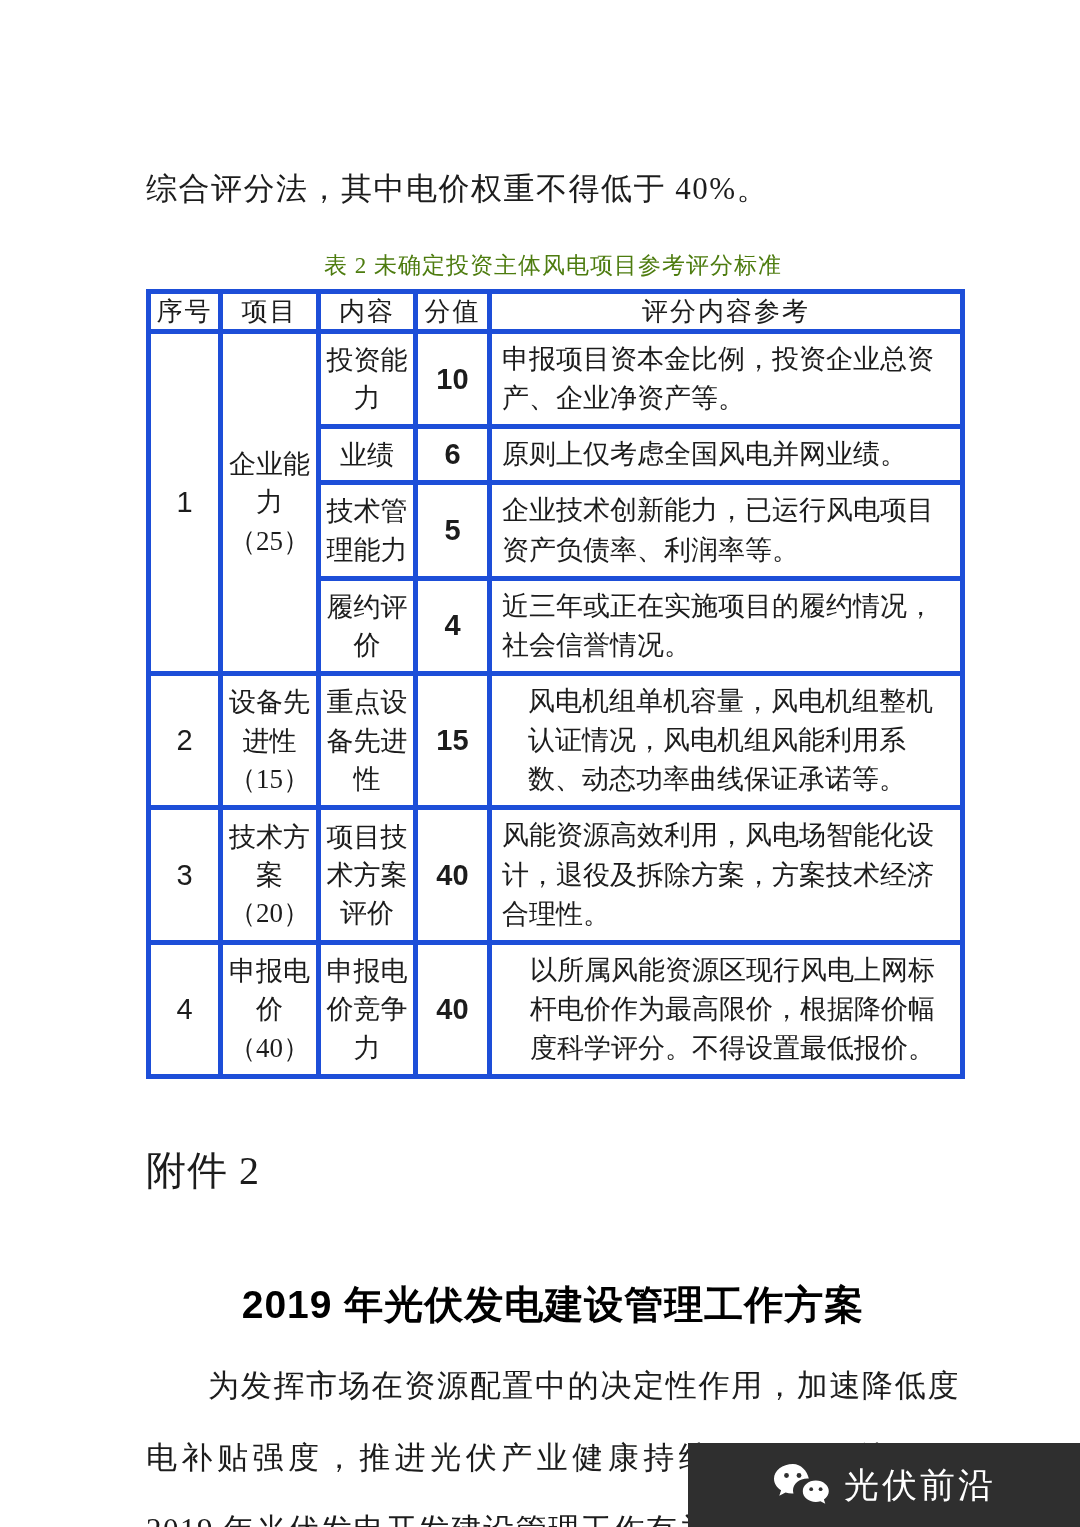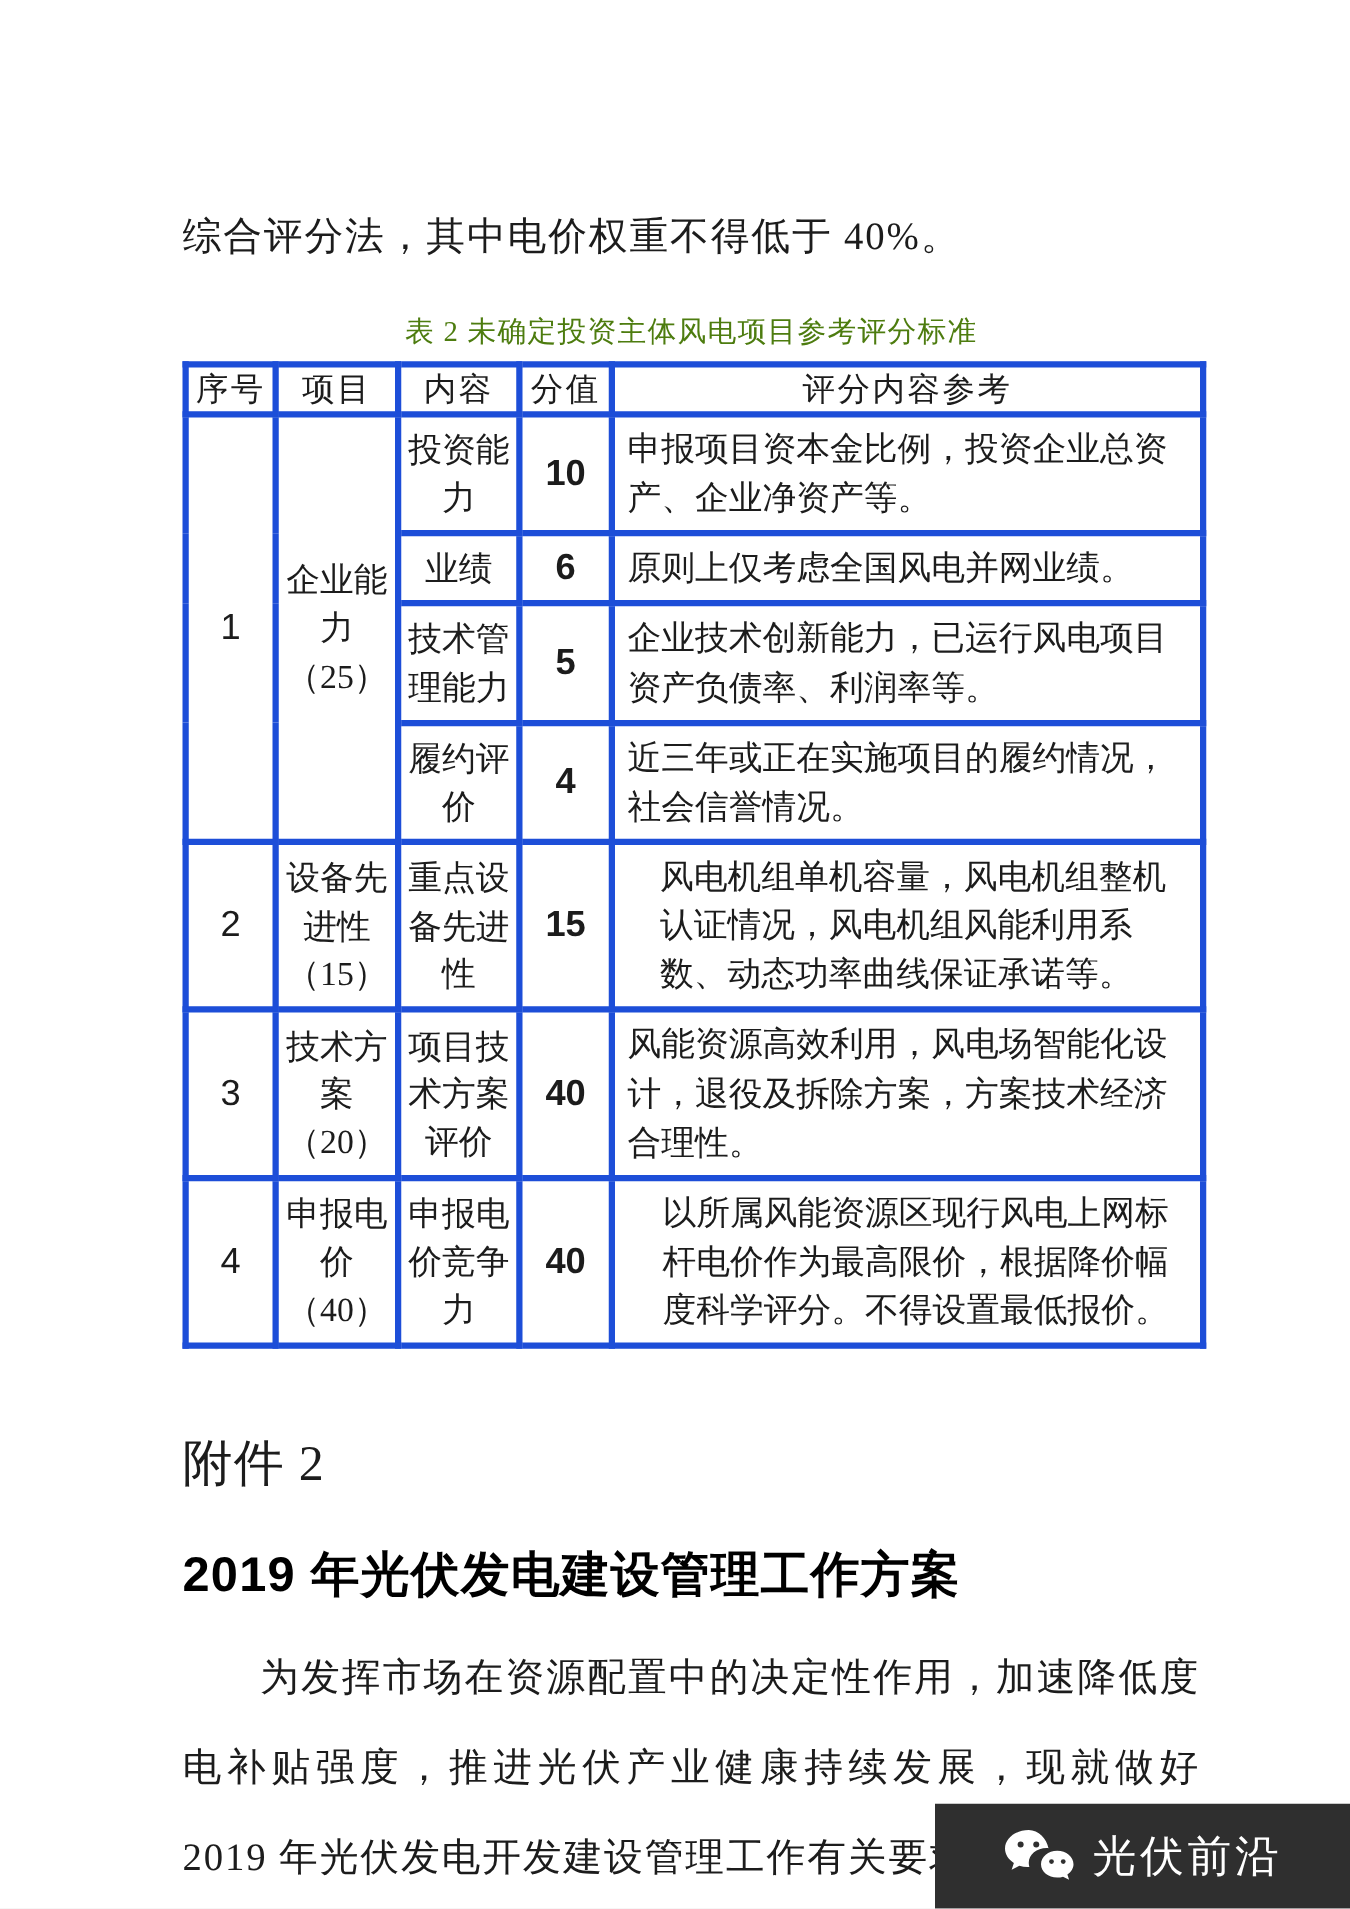--- a/index.html
+++ b/index.html
@@ -33,38 +33,38 @@
   tr.r-h76  td.crit { height:76px; }
   tr.r-h48  td.crit { height:48px; }
   tr.r-h78  td.crit { height:78px; }
   tr.r-h102 td.crit { height:102px;padding-left:36px; }
   tr.r-h94  td.crit { height:94px; }
   tr.r-h100 td.crit { height:100px;padding-left:38px; }
 
   .attach { margin-top:64px; font-size:40px; letter-spacing:1px; }
 
   .doc-title {
-    margin-top:40px; text-align:left;
+    margin-top:84px; text-align:center;
     font-family:"Liberation Sans", sans-serif; font-weight:bold;
     font-size:39px; line-height:46px; letter-spacing:1px; color:#000;
   }
 
   .main-para {
     margin-top:22px; font-size:31px; line-height:72px;
     text-indent:2em; text-align:justify; letter-spacing:1.5px;
   }
 
   .section-heading {
     margin-top:2px; padding-left:2em;
     font-family:"Liberation Sans", sans-serif; font-weight:bold;
     font-size:31px; line-height:44px; color:#000; letter-spacing:1px;
   }
 
   .wm-bar {
-    position:absolute; right:0; bottom:0; width:332px; height:84px;
+    position:absolute; right:0; bottom:0; width:392px; height:84px;
     background:#2f2f2f; display:flex; align-items:center; justify-content:center;
     gap:14px; color:#ffffff;
   }
   .wm-text {
     font-family:"Liberation Sans", sans-serif; font-size:35px; letter-spacing:3px; color:#fff;
   }
   .wm-icon { display:block; }
 </style>
 </head>
 <body>

